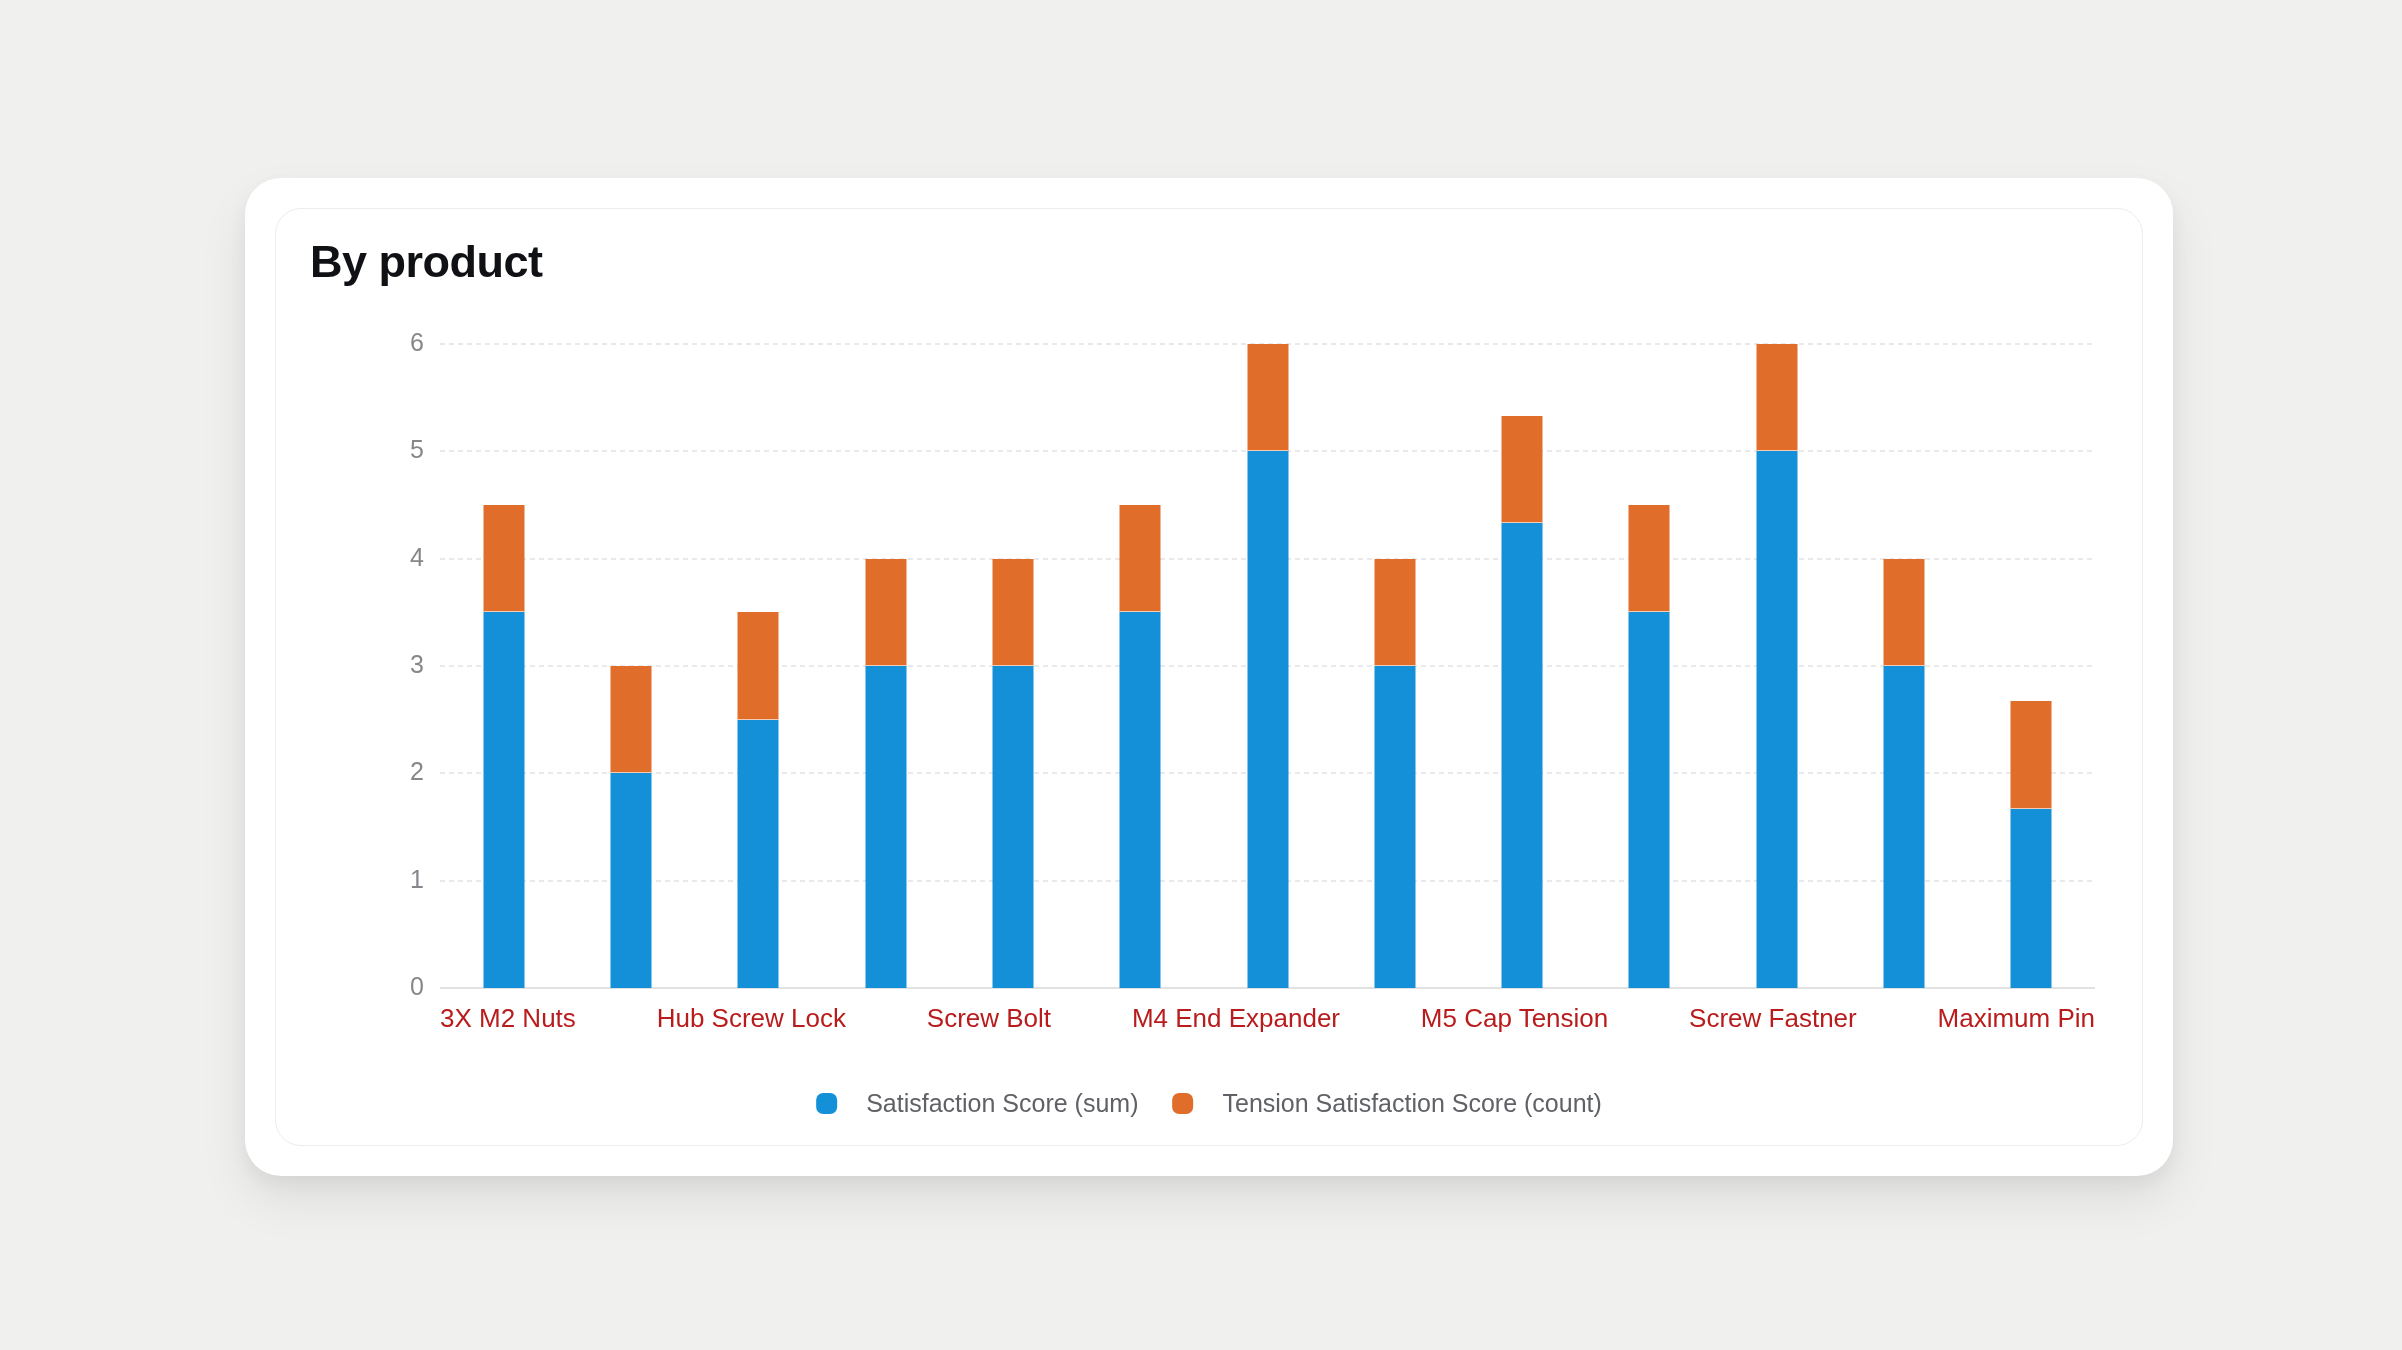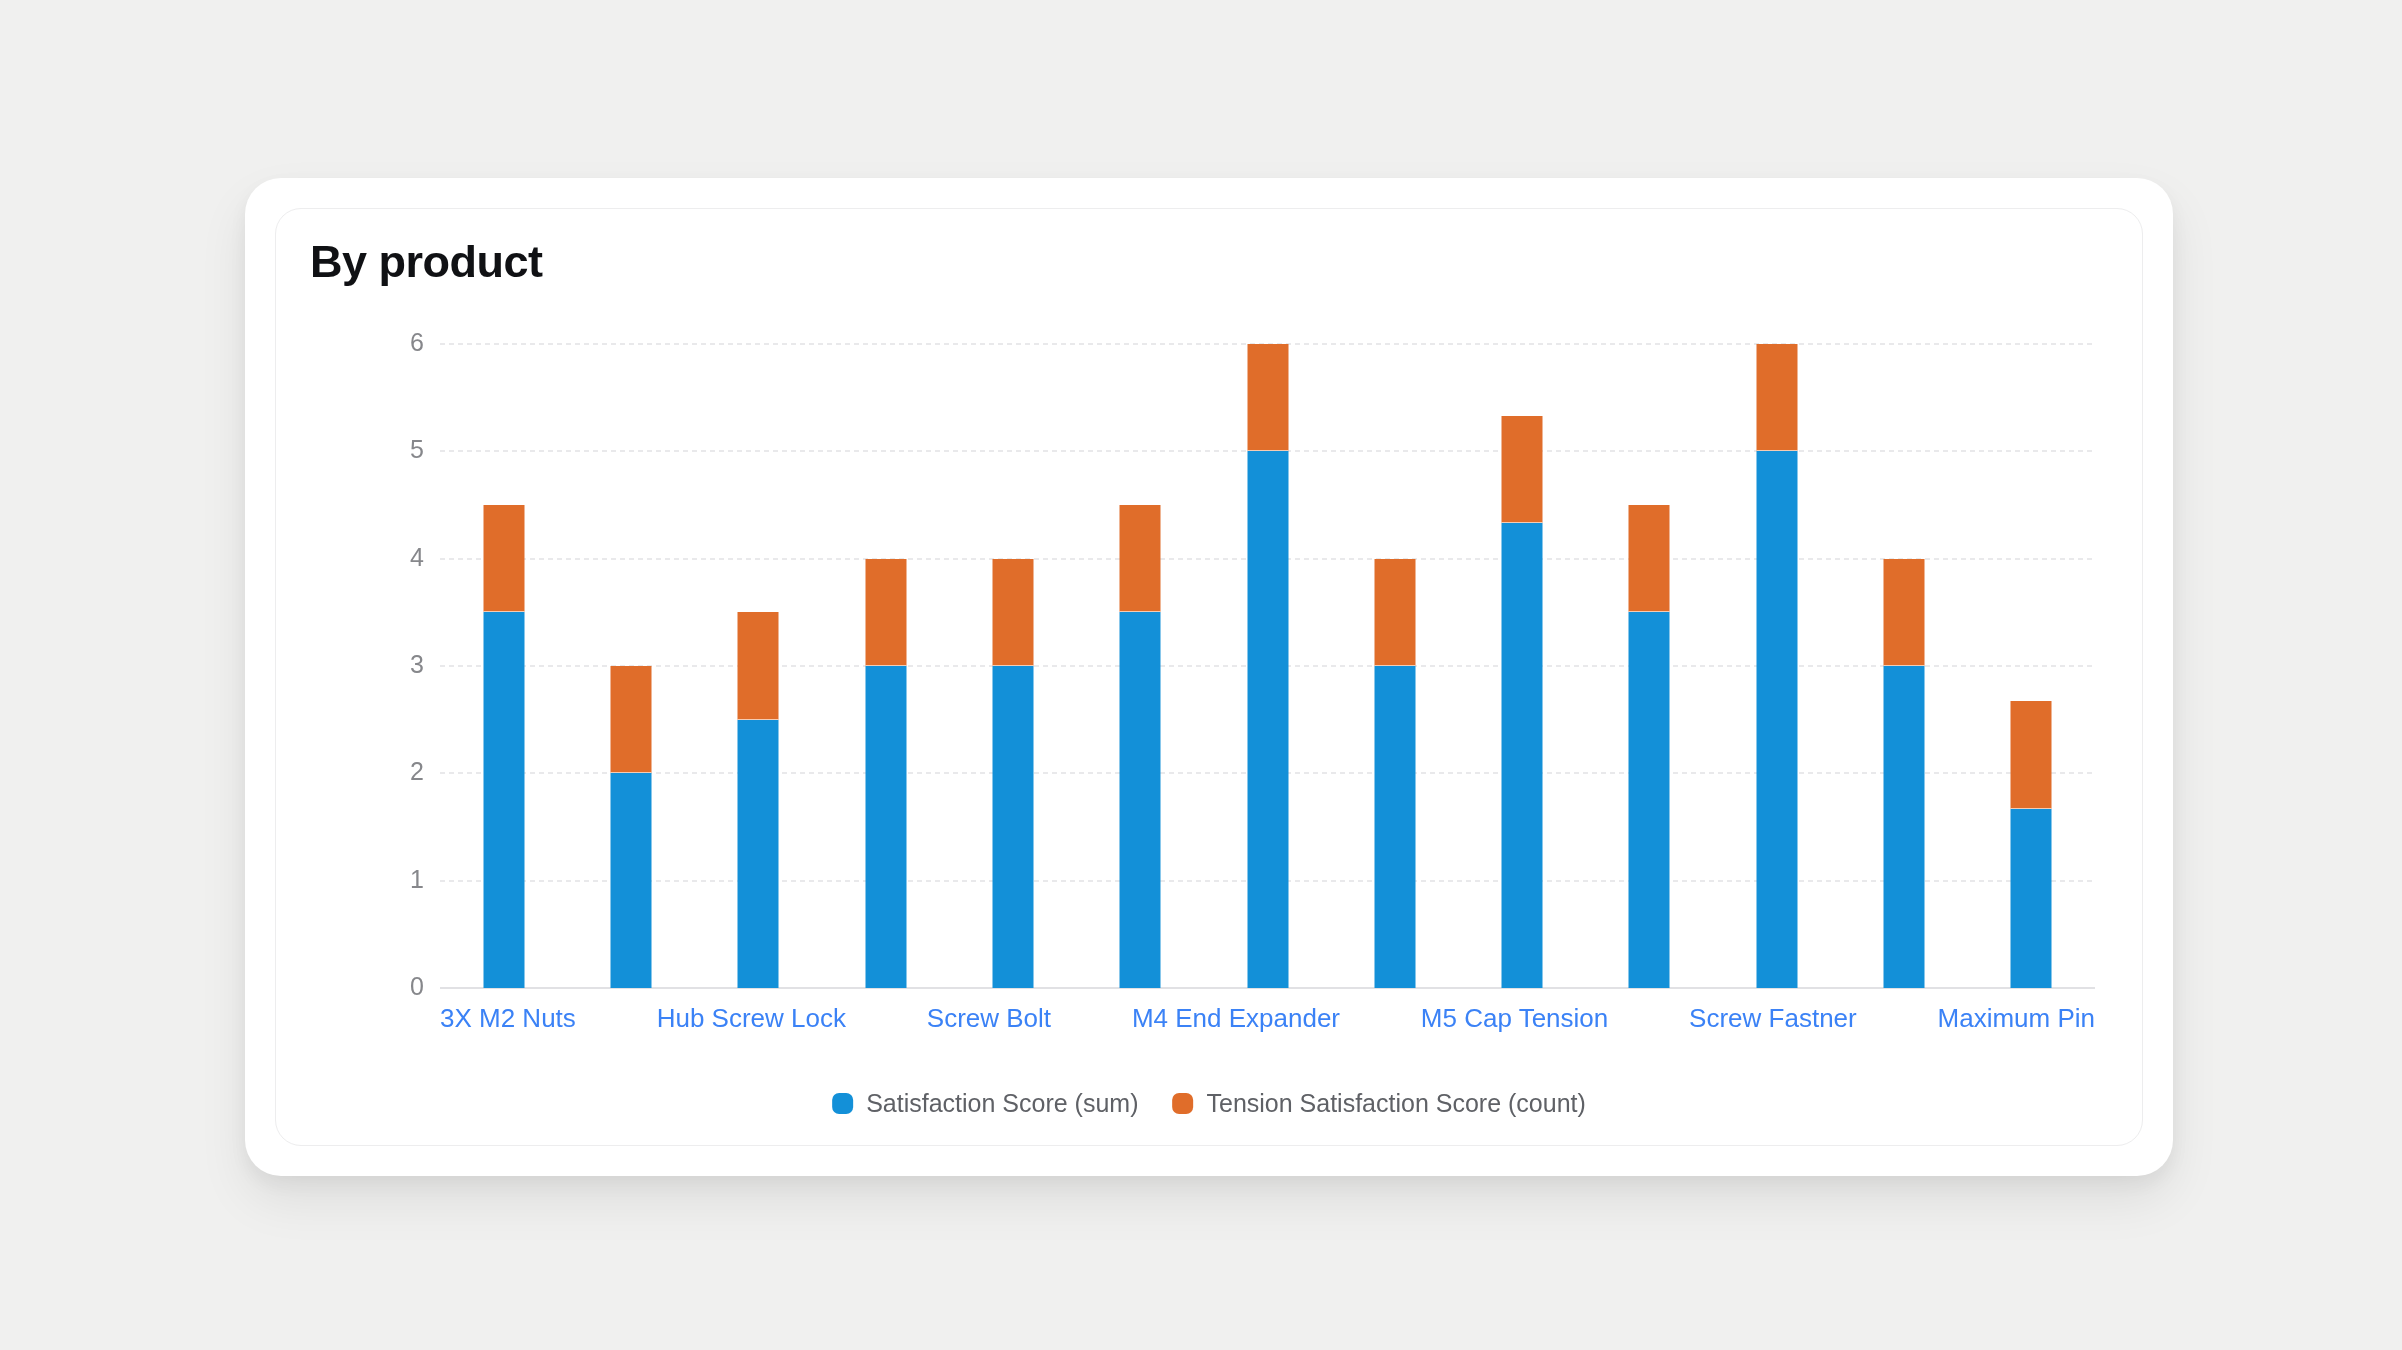--- a/index.html
+++ b/index.html
@@ -42,29 +42,29 @@
   .bar-stack {
     position:absolute; bottom:0; left:50%; transform:translateX(-50%);
     width:41px; display:flex; flex-direction:column;
   }
   .seg-top { border-bottom:1px solid rgba(255,255,255,.65); }
   .xaxis-layer {
     position:absolute; left:0; top:calc(100% + 16px); right:0; height:32px; display:flex;
   }
   .x-slot { flex:1 1 0; display:flex; justify-content:center; align-items:flex-start; }
   .x-slot span {
-    white-space:nowrap; font-size:26px; color:#3b82f6; line-height:1.1;
+    white-space:nowrap; font-size:26px; color:#b91c1c; line-height:1.1;
   }
   .legend {
     position:absolute; left:50%; bottom:58px; transform:translateX(-50%);
     display:flex; align-items:center; gap:34px;
   }
   .legend-item { display:flex; align-items:center; gap:13px; cursor:pointer; }
   .legend-swatch { width:21px; height:21px; border-radius:7px; flex:0 0 auto; }
-  .legend-label { font-size:25px; color:#5f6166; white-space:nowrap; }
+  .legend-label { font-size:25px; color:#5f6166; white-space:nowrap;margin-left:16px; }
 </style>
 </head>
 <body>
 
 <div class="card">
   <div class="card-inner-border"></div>
   <h1 class="chart-title">By product</h1>
 
   <div class="plot">
     <div id="grid-layer">

